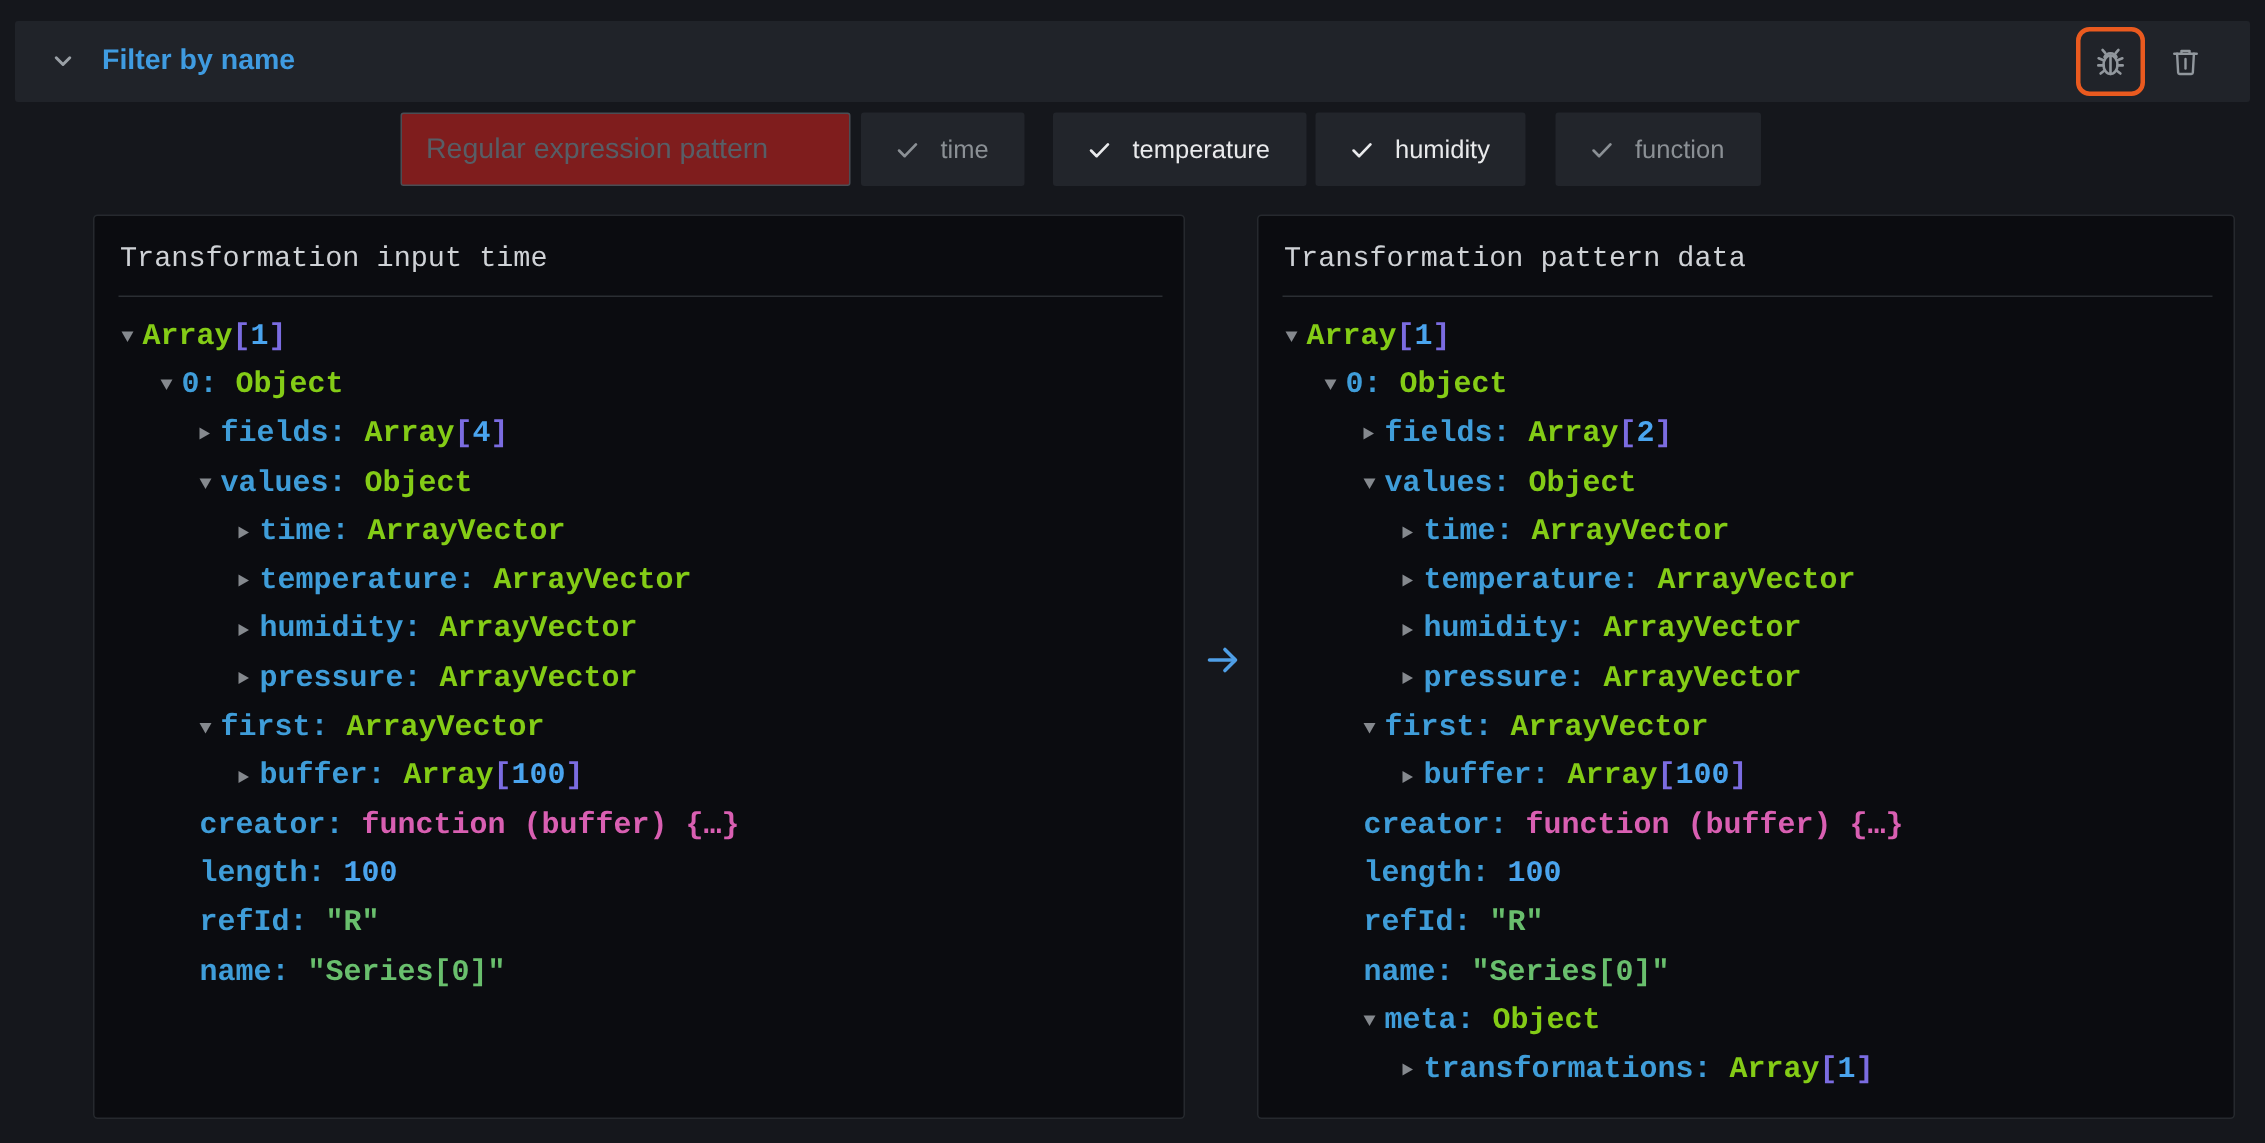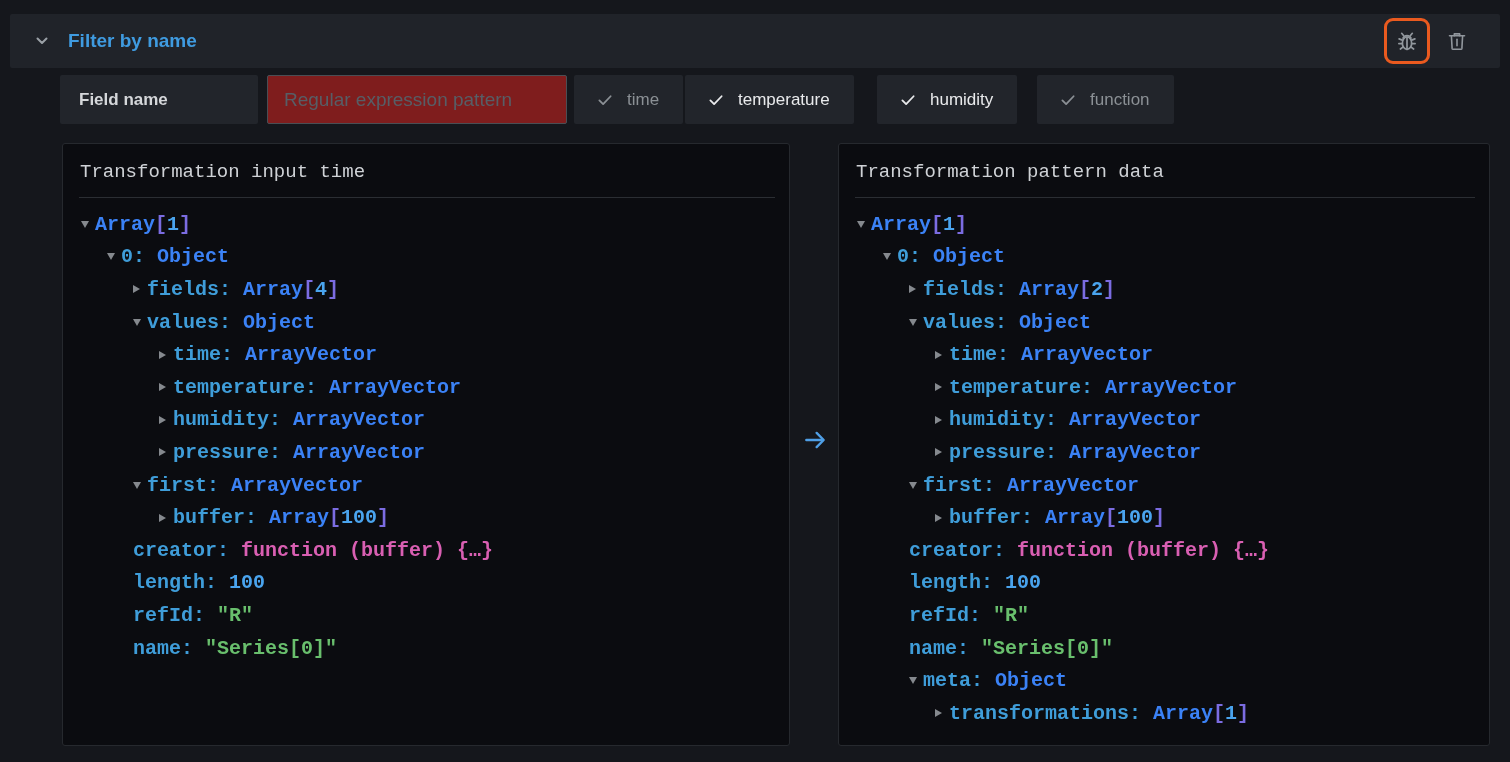--- a/index.html
+++ b/index.html
@@ -41,21 +41,21 @@
                padding:17px 14px 0 17px;}
   .divider{height:1px;background:#2b2e33;margin:14px 14px 0 16px;}
   .tree{padding:10px 8px 0 0;}
   .tree-row{display:flex;align-items:center;height:32.6px;white-space:pre;
             font-family:"Liberation Mono",monospace;font-size:20px;font-weight:700;}
   .tg{flex:0 0 14px;display:inline-flex;align-items:center;}
   .tg i{display:block;width:0;height:0;}
   .tg.tg-down i{border-top:7px solid #85898e;border-left:4.5px solid transparent;border-right:4.5px solid transparent;}
   .tg.tg-right i{border-left:7px solid #85898e;border-top:4.5px solid transparent;border-bottom:4.5px solid transparent;}
   .c-key{color:#3f9dd9;}
-  .c-plain{color:#3b82f6;}
+  .c-plain{color:#84cc16;}
   .c-bracket{color:#7b6ce1;}
   .c-number{color:#4aa4ee;}
   .c-string{color:#69bf6d;}
   .c-func{color:#d95fb2;}
 
   .flow-arrow{position:absolute;left:800px;top:425px;width:30px;height:30px;color:#4f9fe6;
               display:flex;align-items:center;justify-content:center;}
 </style>
 </head>
 <body>
@@ -89,32 +89,31 @@
         <svg width="24" height="24" viewBox="0 0 24 24" fill="none" stroke="currentColor" stroke-width="1.6" stroke-linecap="round" stroke-linejoin="round">
           <path d="M4.5 6.8h15"></path>
           <path d="M9.3 6.8V4.9h5.4v1.9"></path>
           <path d="M6.4 6.8l.7 12.6a1 1 0 0 0 1 .9h7.8a1 1 0 0 0 1-.9l.7-12.6"></path>
           <path d="M12 10.3v6.4"></path>
         </svg>
       </button>
     </div>
   </div>
 
-  <div class="field-label">Field name</div>
   <input class="regex-input" type="text" placeholder="Regular expression pattern" style="">
   <div id="pills">
       <button class="pill" style="left: 574px;">
         <span class="chk">
           <svg width="18" height="18" viewBox="0 0 24 24" fill="none" stroke="currentColor" stroke-width="2.4" stroke-linecap="round" stroke-linejoin="round">
             <path d="M4.5 12.5l5 5L19.5 7"></path>
           </svg>
         </span>
         <span>time</span>
       </button>
-      <button class="pill active" style="left: 685px;">
+      <button class="pill active" style="left: 702px;">
         <span class="chk">
           <svg width="18" height="18" viewBox="0 0 24 24" fill="none" stroke="currentColor" stroke-width="2.4" stroke-linecap="round" stroke-linejoin="round">
             <path d="M4.5 12.5l5 5L19.5 7"></path>
           </svg>
         </span>
         <span>temperature</span>
       </button>
       <button class="pill active" style="left: 877px; text-align: right;">
         <span class="chk">
           <svg width="18" height="18" viewBox="0 0 24 24" fill="none" stroke="currentColor" stroke-width="2.4" stroke-linecap="round" stroke-linejoin="round">

